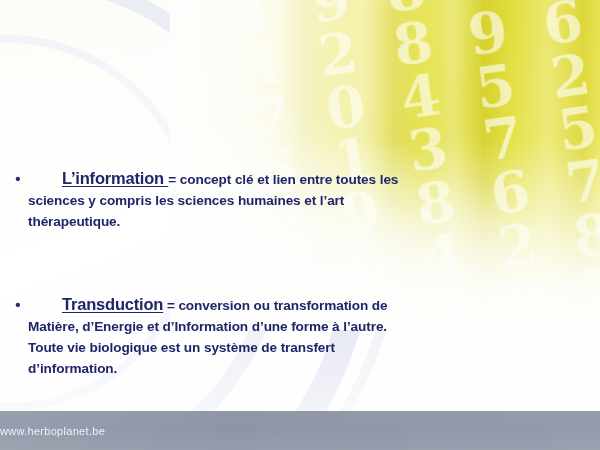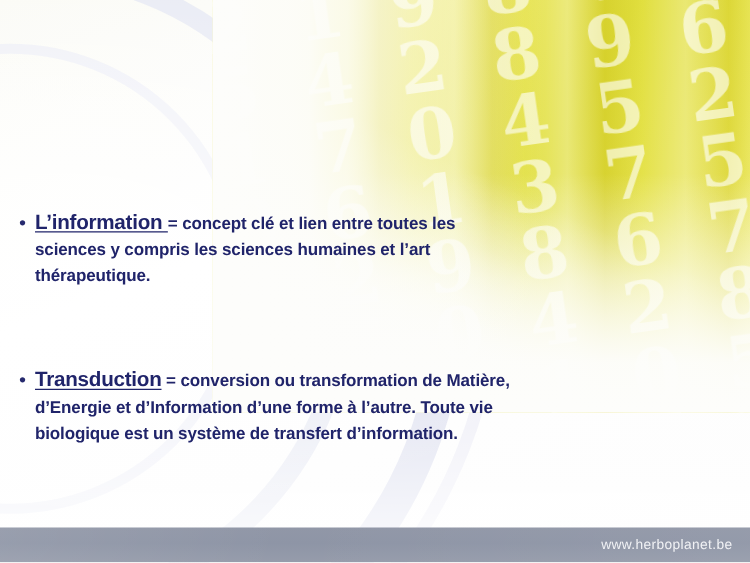--- a/index.html
+++ b/index.html
@@ -166,33 +166,33 @@
     line-height: 21px;
     font-weight: 700;
     letter-spacing: -0.1px;
   }
   .term {
     font-size: 16.5px;
     font-weight: 700;
     text-decoration: underline;
     text-underline-offset: 2px;
     letter-spacing: -0.2px;
+    margin-left: 34px;
   }
 
   
   .footer {
     position: absolute;
     left: 0;
     right: 0;
     bottom: 0;
-    height: 28px;
+    height: 39px;
     background: linear-gradient(to bottom, #9197a7 0%, #8e95a6 45%, #969cab 100%);
     display: flex;
     align-items: center;
-    justify-content: flex-end;
   }
   .footer-sheen {
     position: absolute;
     inset: 0;
     background: linear-gradient(105deg, rgba(255,255,255,0.08) 0%, rgba(255,255,255,0.0) 38%, rgba(255,255,255,0.05) 100%);
     pointer-events: none;
   }
   .footer-url {
     position: relative;
     color: #f1f2f5;

